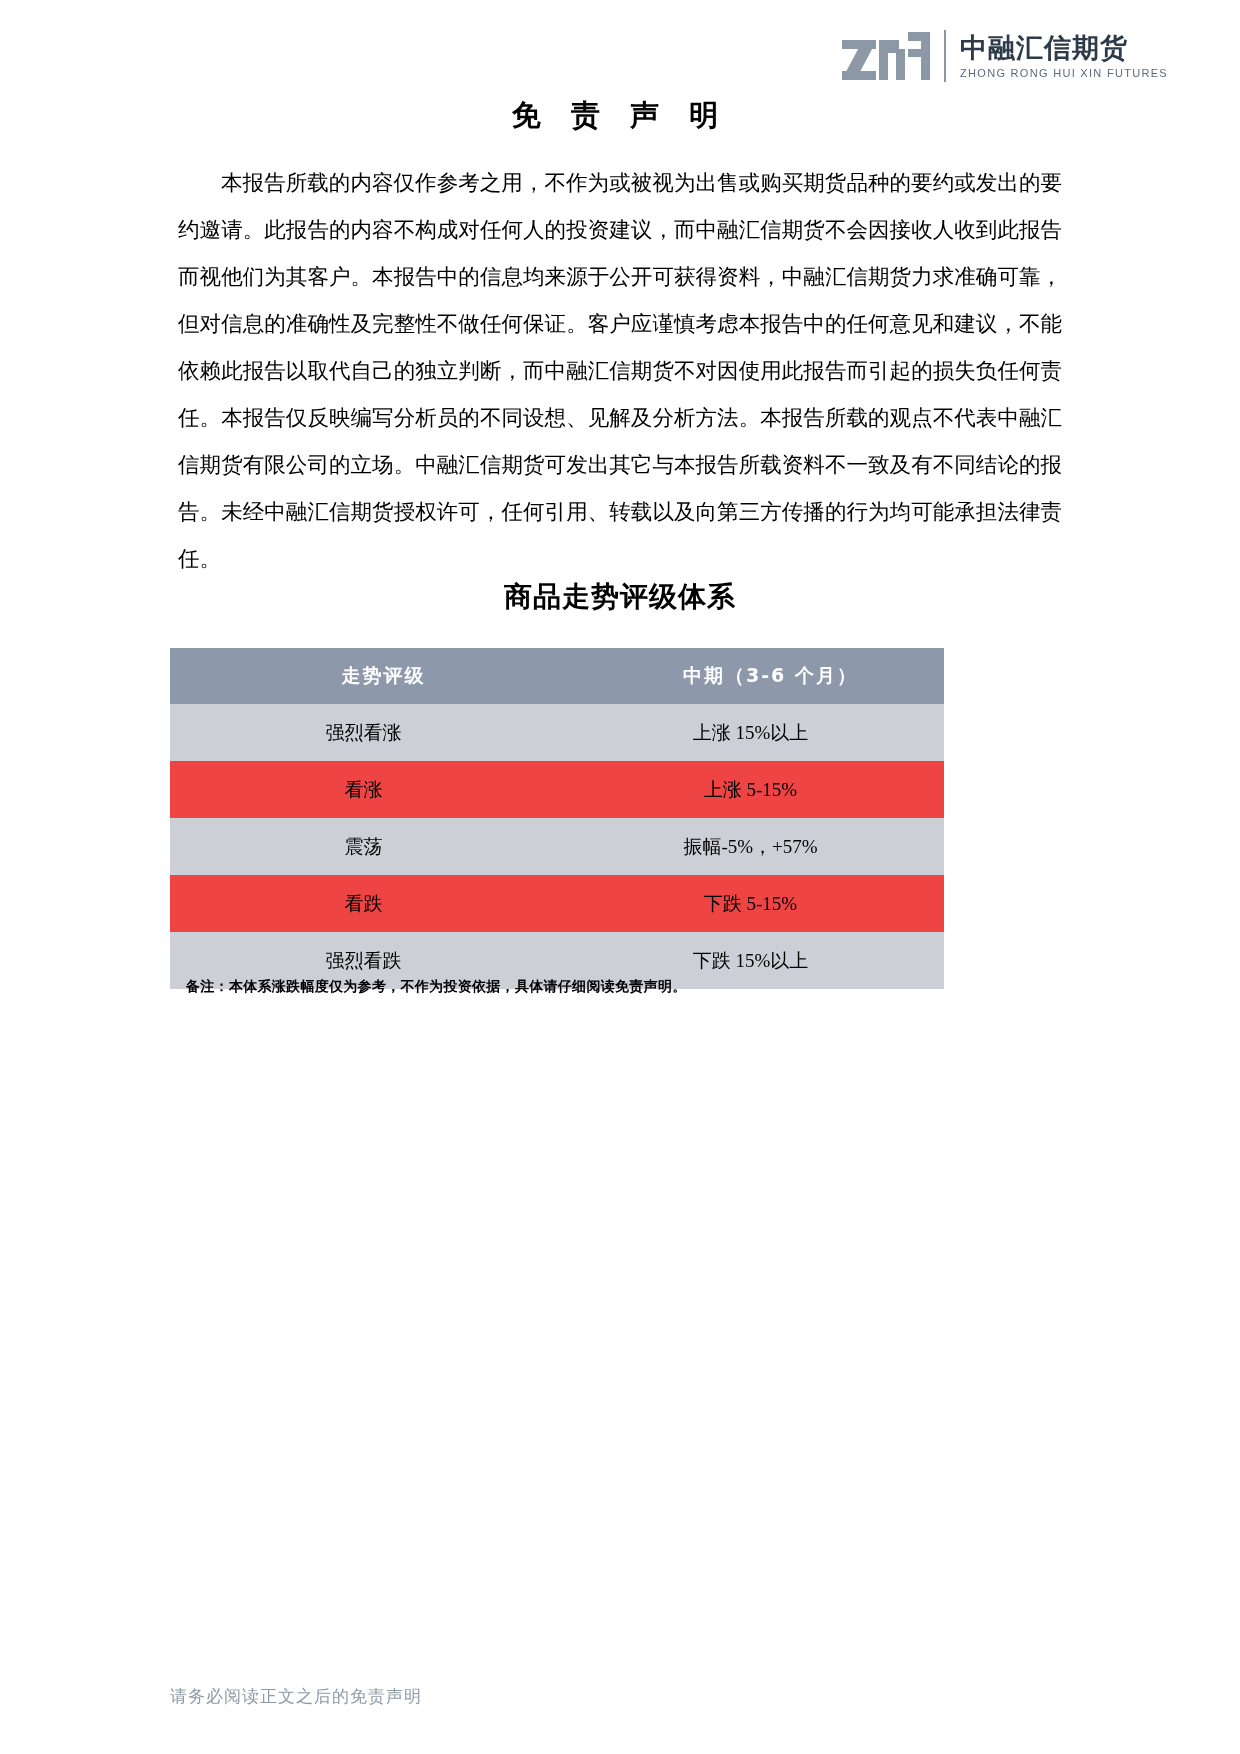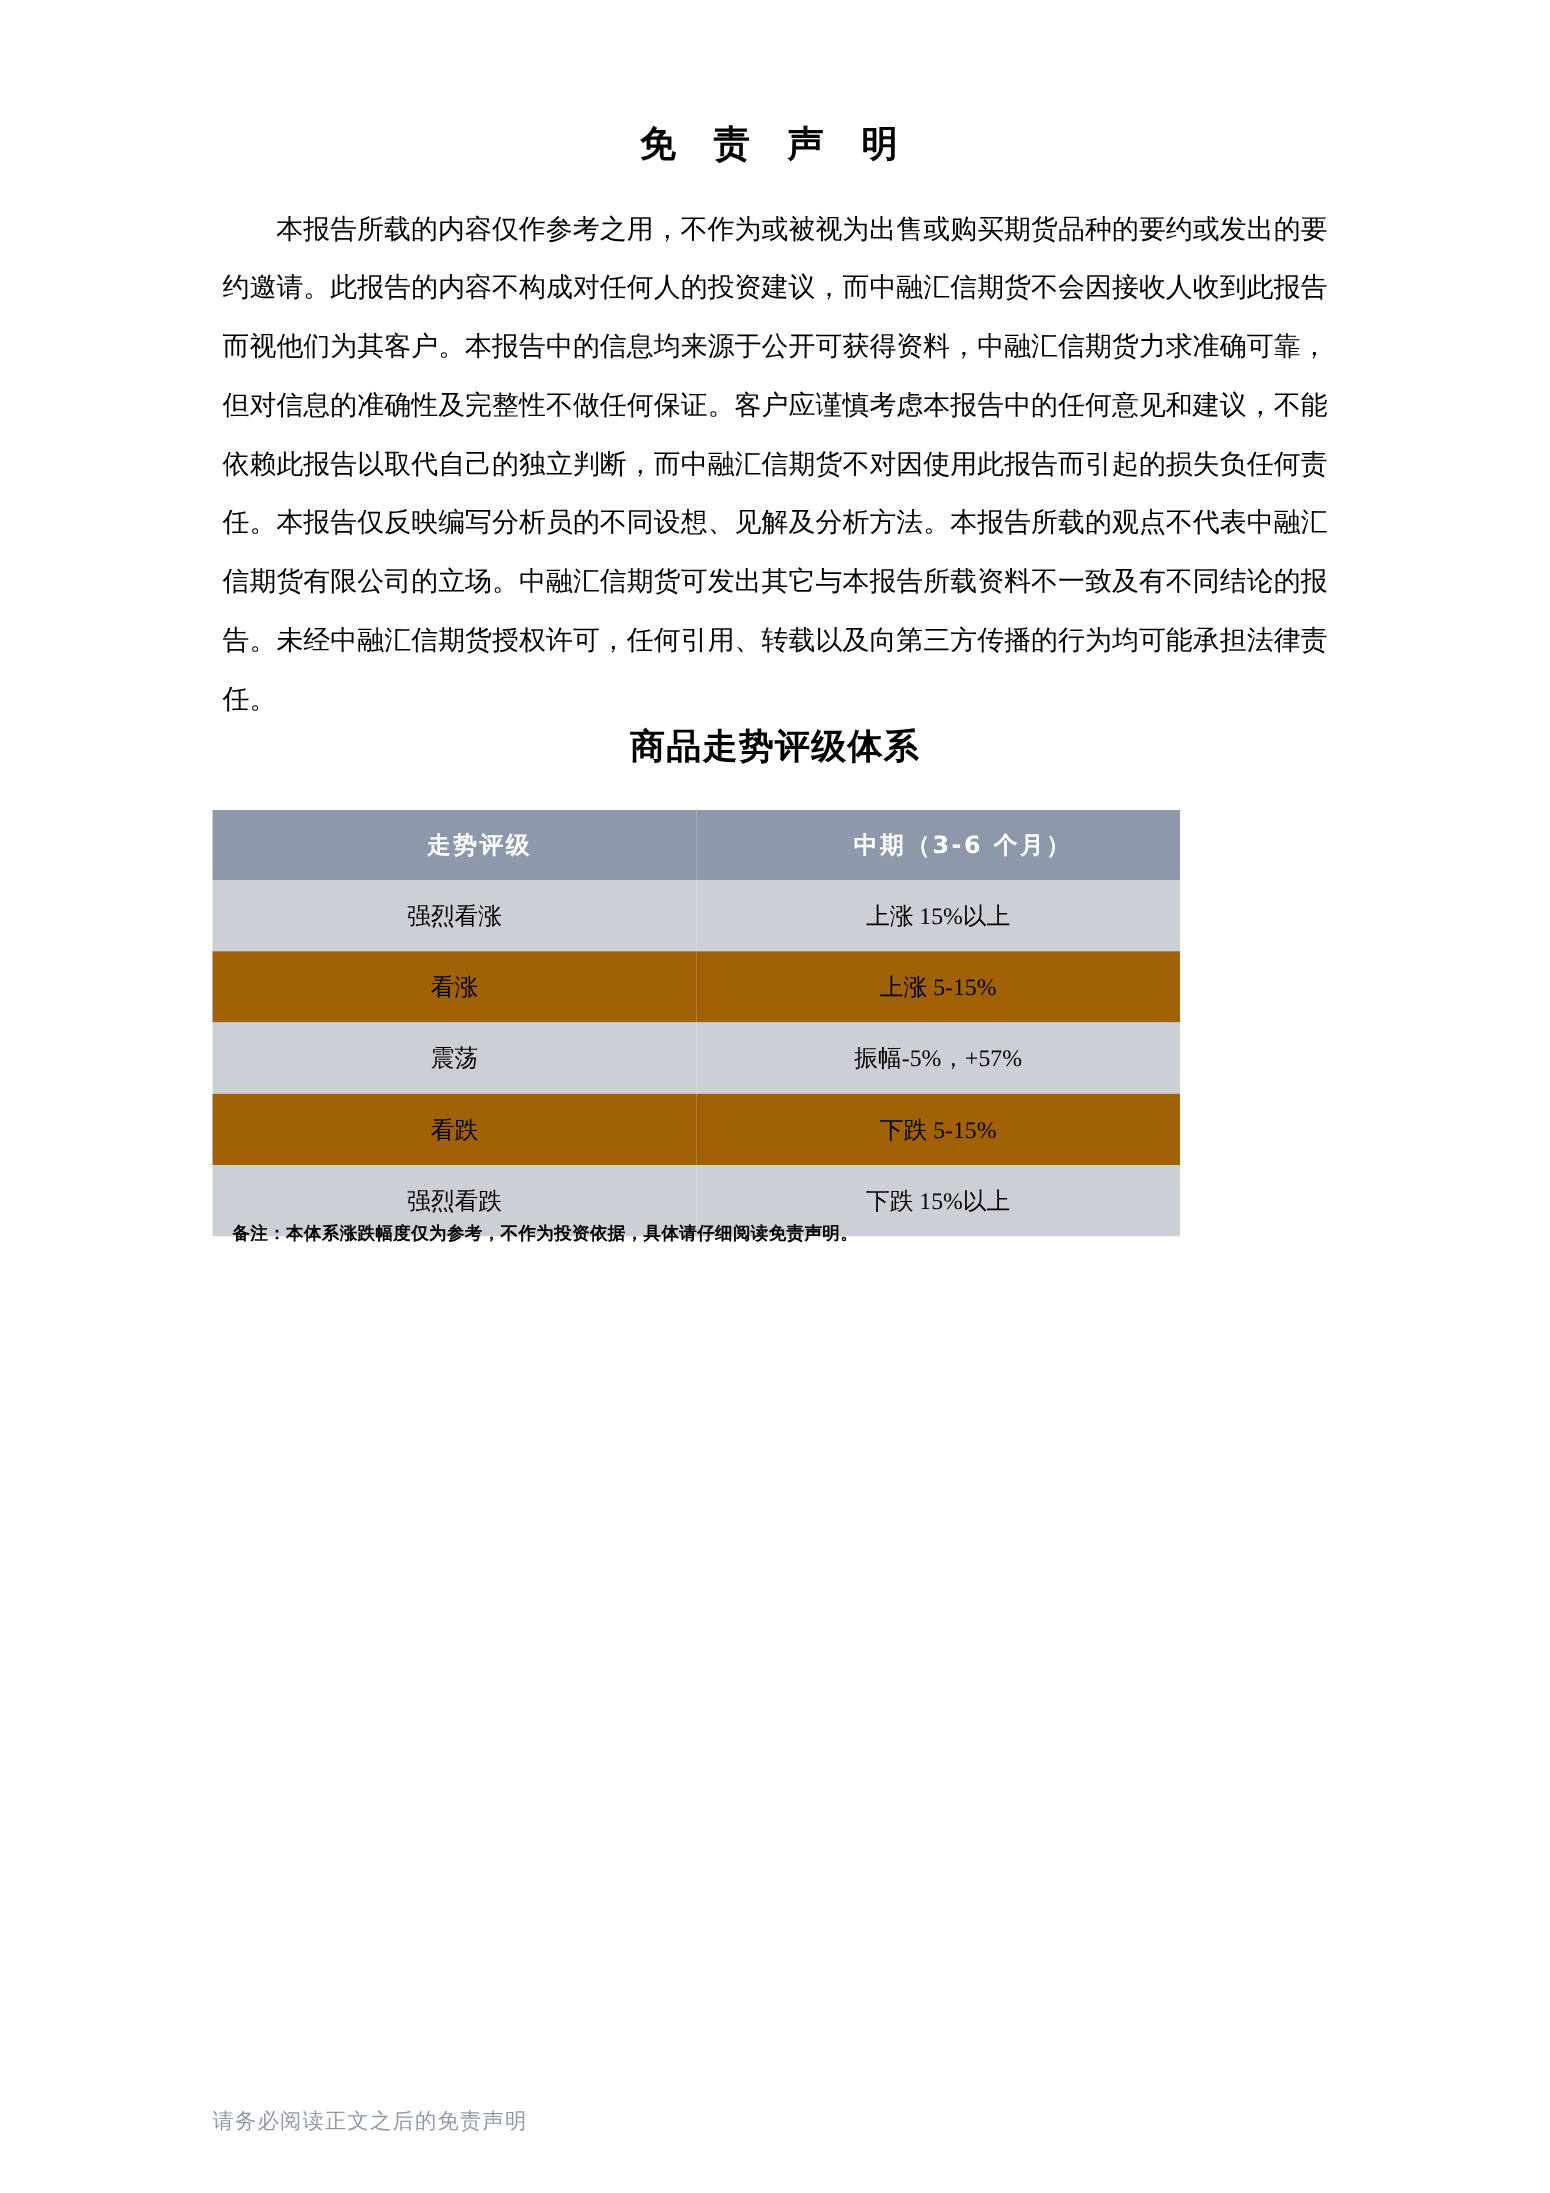--- a/index.html
+++ b/index.html
@@ -213,21 +213,21 @@
   }
   .rating-table td {
     height: 55px;
     text-align: center;
     font-family: "Liberation Serif", "DejaVu Serif", serif;
     font-size: 19px;
     color: #000;
     border: none;
   }
   .rating-table tr.odd td { background: #ccd0d6; }
-  .rating-table tr.even td { background: #a16207; }
+  .rating-table tr.even td { background: #ef4444; }
 
   .table-note {
     position: absolute;
     top: 978px;
     left: 186px;
     font-family: "DejaVu Sans", sans-serif;
     font-size: 14px;
     color: #000;
     letter-spacing: 0.3px;
     font-weight: bold;
@@ -242,20 +242,37 @@
     font-size: 17px;
     color: #8f9aa6;
     letter-spacing: 1px;
   }
 </style>
 </head>
 <body>
 
 <div class="page">
 
+  <div class="logo-wrap">
+    <div class="logo-mark">
+      <div class="logo-z">
+          <span></span>
+        </div>
+      <div class="logo-n">
+          <span></span>
+        </div>
+      <div class="logo-f">
+          <span></span>
+        </div>
+    </div>
+    <div class="logo-text">
+      <div class="logo-cn">中融汇信期货</div>
+      <div class="logo-en">ZHONG RONG HUI XIN FUTURES</div>
+    </div>
+  </div>
 
   <div class="doc-title">免 责 声 明</div>
 
   <div class="body-block">
     <p class="body-para">本报告所载的内容仅作参考之用，不作为或被视为出售或购买期货品种的要约或发出的要约邀请。此报告的内容不构成对任何人的投资建议，而中融汇信期货不会因接收人收到此报告而视他们为其客户。本报告中的信息均来源于公开可获得资料，中融汇信期货力求准确可靠，但对信息的准确性及完整性不做任何保证。客户应谨慎考虑本报告中的任何意见和建议，不能依赖此报告以取代自己的独立判断，而中融汇信期货不对因使用此报告而引起的损失负任何责任。本报告仅反映编写分析员的不同设想、见解及分析方法。本报告所载的观点不代表中融汇信期货有限公司的立场。中融汇信期货可发出其它与本报告所载资料不一致及有不同结论的报告。未经中融汇信期货授权许可，任何引用、转载以及向第三方传播的行为均可能承担法律责任。</p>
   </div>
 
   <div class="section-title">商品走势评级体系</div>
 
   <table class="rating-table">

